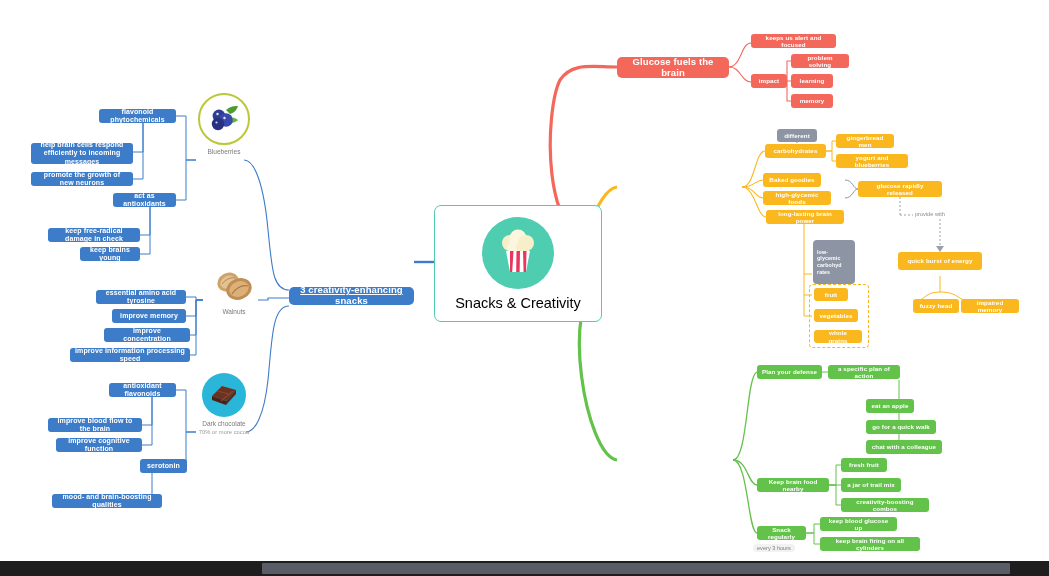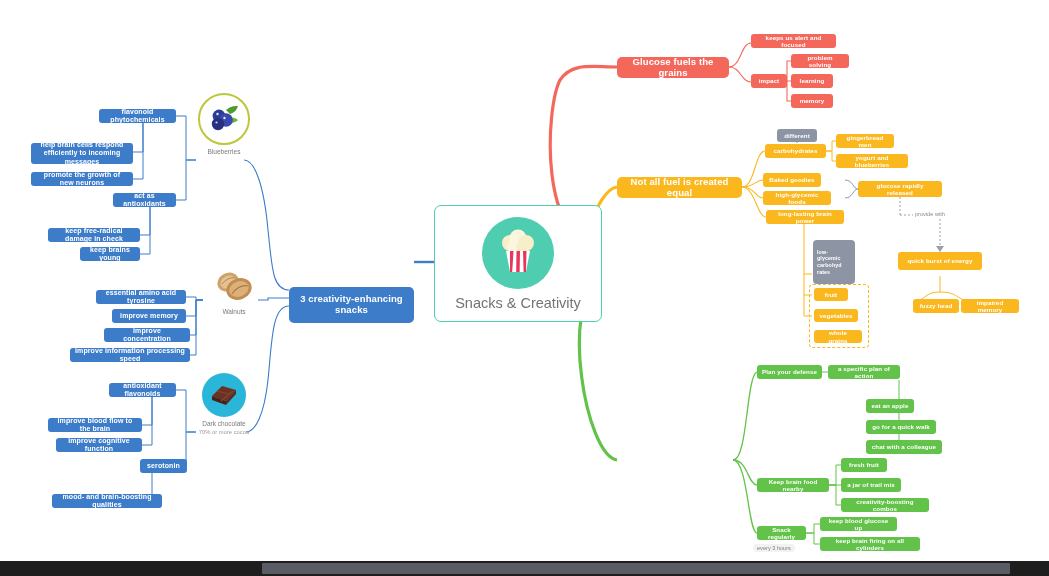--- a/index.html
+++ b/index.html
@@ -29,21 +29,21 @@
   .main{font-size:9.5px;border-radius:5px;}
   .lvl2{font-size:7px;border-radius:3px;}
   .lvl3{font-size:6.2px;border-radius:3px;}
 
   
   #center-node{
     position:absolute;left:434px;top:205px;width:166px;height:115px;
     background:#ffffff;border:1.6px solid #4ecdb0;border-radius:7px;
     display:flex;flex-direction:column;align-items:center;justify-content:center;
   }
-  #center-title{font-size:14.5px;color:#737373;font-weight:normal;margin-top:6px;}
+  #center-title{font-size:14.5px;color:#000000;font-weight:normal;margin-top:6px;}
   .popcorn-circle{
     width:72px;height:72px;border-radius:50%;background:#4ecdb0;
     display:flex;align-items:center;justify-content:center;position:relative;
   }
 
   
   .imgnode{position:absolute;display:flex;flex-direction:column;align-items:center;}
   .imgcap{font-size:6.5px;color:#7a7a7a;margin-top:3px;font-weight:normal;}
   .imgsub{font-size:5.8px;color:#9a9a9a;margin-top:2px;font-weight:normal;}
 
@@ -159,21 +159,21 @@
           <path d="M14 24 L38 24 L34 45 L18 45 Z" fill="#ffffff"></path>
           <path d="M18 24 L21.5 24 L20.2 45 L18 45 Z" fill="#e8365d"></path>
           <path d="M24.5 24 L28 24 L27.6 45 L24.2 45 Z" fill="#e8365d"></path>
           <path d="M31 24 L34.5 24 L34 45 L31.6 45 Z" fill="#e8365d"></path>
         </g>
       </svg>
     </div>
     <div id="center-title">Snacks &amp; Creativity</div>
   </div>
 
-  <div class="node blue main" style="left:289px;top:287px;width:125px;height:36px;">3 creativity-enhancing snacks</div>
+  <div class="node blue main" style="left:289px;top:287px;width:125px;height:18px;text-decoration:underline;">3 creativity-enhancing snacks</div>
 
   <div class="imgnode" style="left:196px;top:93px;width:56px;">
     <div class="ring">
       <svg width="34" height="34" viewBox="0 0 34 34">
         <path d="M19 8 C24 3, 31 4, 31 4 C31 4, 29 11, 23 12 Z" fill="#4e9c2e"></path>
         <path d="M21 16 C27 14, 31 18, 31 18 C31 18, 26 23, 21 20 Z" fill="#69b43a"></path>
         <circle cx="12" cy="14" r="6.4" fill="#2f3c96"></circle>
         <circle cx="19" cy="18" r="6.8" fill="#3a49ad"></circle>
         <circle cx="11" cy="22" r="6.2" fill="#27317d"></circle>
         <circle cx="10.5" cy="12" r="1.2" fill="#dfe6ff"></circle>
@@ -222,28 +222,27 @@
     <div class="imgcap">Dark chocolate</div>
     <div class="imgsub">70% or more cocoa</div>
   </div>
 
   <div class="node blue lvl2" style="left:109px;top:383px;width:67px;height:14px;">antioxidant flavonoids</div>
   <div class="node blue lvl2" style="left:48px;top:418px;width:94px;height:14px;">improve blood flow to the brain</div>
   <div class="node blue lvl2" style="left:56px;top:438px;width:86px;height:14px;">improve cognitive function</div>
   <div class="node blue lvl2" style="left:140px;top:459px;width:47px;height:14px;">serotonin</div>
   <div class="node blue lvl2" style="left:52px;top:494px;width:110px;height:14px;">mood- and brain-boosting qualities</div>
 
-  <div class="node red main" style="left:617px;top:57px;width:112px;height:21px;">Glucose fuels the grains</div>
+  <div class="node red main" style="left:617px;top:57px;width:112px;height:21px;">Glucose fuels the brain</div>
   <div class="node red lvl3" style="left:751px;top:34px;width:85px;height:14px;">keeps us alert and focused</div>
   <div class="node red lvl3" style="left:751px;top:74px;width:36px;height:14px;">impact</div>
   <div class="node red lvl3" style="left:791px;top:54px;width:58px;height:14px;">problem solving</div>
   <div class="node red lvl3" style="left:791px;top:74px;width:42px;height:14px;">learning</div>
   <div class="node red lvl3" style="left:791px;top:94px;width:42px;height:14px;">memory</div>
 
-  <div class="node orange main" style="left:617px;top:177px;width:125px;height:21px;">Not all fuel is created equal</div>
 
   <div class="node gray lvl3" style="left:777px;top:129px;width:40px;height:13px;">different</div>
   <div class="node orange lvl3" style="left:765px;top:144px;width:61px;height:14px;">carbohydrates</div>
   <div class="node orange lvl3" style="left:836px;top:134px;width:58px;height:14px;">gingerbread men</div>
   <div class="node orange lvl3" style="left:836px;top:154px;width:72px;height:14px;">yogurt and blueberries</div>
 
   <div class="node orange lvl3" style="left:763px;top:173px;width:58px;height:14px;">Baked goodies</div>
   <div class="node orange lvl3" style="left:763px;top:191px;width:68px;height:14px;">high-glycemic foods</div>
   <div class="node orange lvl3" style="left:766px;top:210px;width:78px;height:14px;">long-lasting brain power</div>
 

